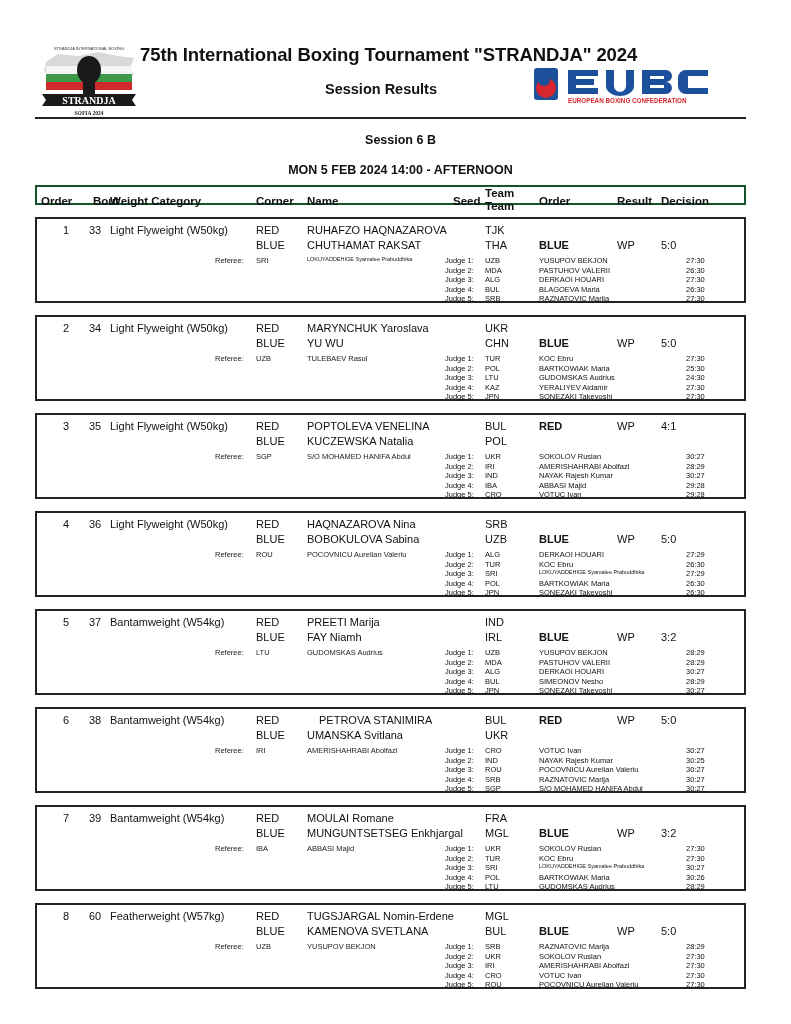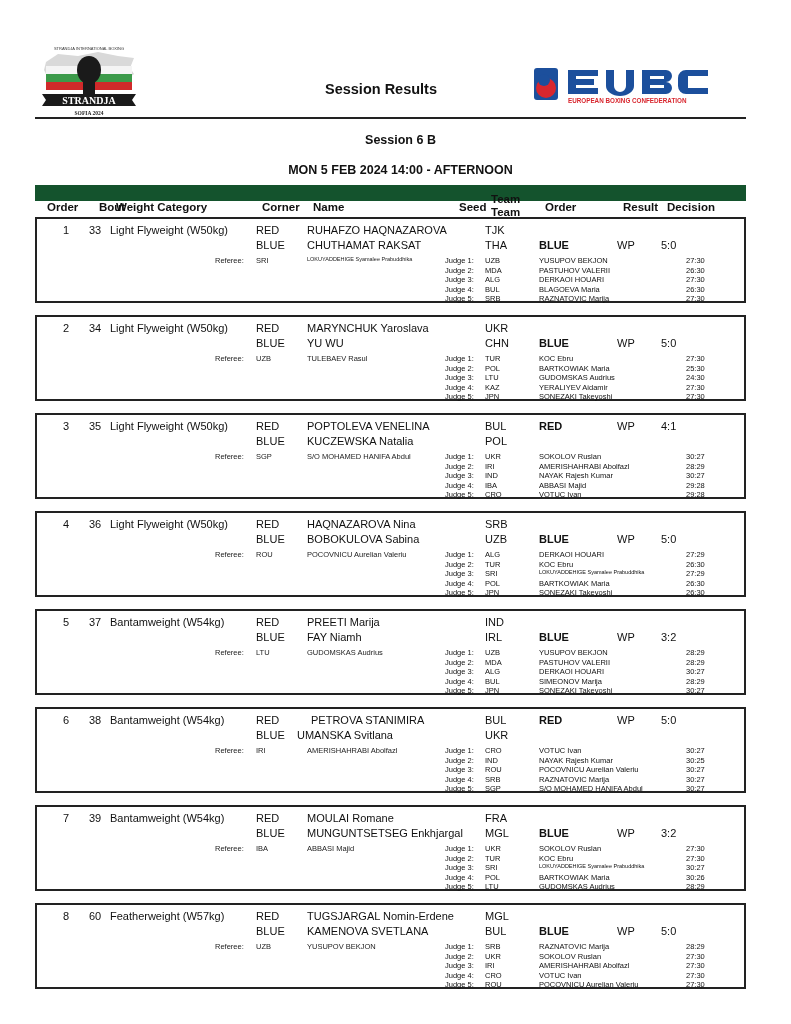--- a/index.html
+++ b/index.html
@@ -10,21 +10,21 @@
   .logo-strandja { position: absolute; left: 38px; top: 44px; width: 102px; height: 74px; }
   .title { position: absolute; left: 140px; top: 44px; font-size: 18.5px; font-weight: bold; letter-spacing: -0.1px; white-space: nowrap; }
   .subtitle { position: absolute; left: 325px; top: 81px; font-size: 14.5px; font-weight: bold; white-space: nowrap; }
   .logo-eubc { position: absolute; left: 532px; top: 66px; width: 206px; height: 40px; }
   .header-rule { position: absolute; left: 35px; top: 117px; width: 711px; height: 2px; background: #222; }
 
   .session { position: absolute; left: 0; width: 791px; text-align: center; font-weight: bold; font-size: 12.5px; }
   .session.s1 { top: 133px; left: 5px; }
   .session.s2 { top: 163px; left: 5px; }
 
-  .colhead { position: absolute; left: 35px; top: 185px; width: 711px; height: 14px; border: 8px solid #14532d; font-size: 11.5px; font-weight: bold; }
+  .colhead { position: absolute; left: 35px; top: 185px; width: 711px; height: 20px; border: 2px solid #14532d; font-size: 11.5px; font-weight: bold; }
   .colhead span { position: absolute; top: 8px; white-space: nowrap; }
   .colhead .team { top: 0px; line-height: 13px; }
 
   .bout { position: absolute; left: 35px; width: 711px; height: 86px; border: 2px solid #222; font-size: 11px; }
   .bout .c { position: absolute; white-space: nowrap; }
   .bout .r1 { top: 5px; }
   .bout .r2 { top: 20px; }
   .bout .win { font-weight: bold; }
   .bout .sm { font-size: 7.5px; color: #222; }
   .bout .tiny { font-size: 5.5px; }
@@ -41,20 +41,21 @@
     <rect x="8" y="30" width="86" height="8" fill="#3c9a4a"></rect>
     <rect x="8" y="38" width="86" height="8" fill="#d02a2a"></rect>
     <ellipse cx="51" cy="26" rx="12" ry="14" fill="#1a1a1a"></ellipse>
     <rect x="45" y="36" width="12" height="16" fill="#1a1a1a"></rect>
     <text x="51" y="6" font-size="4" text-anchor="middle" fill="#333" font-family="Liberation Sans, sans-serif">STRANDJA INTERNATIONAL BOXING</text>
     <polygon points="4,50 98,50 94,56 98,62 4,62 8,56" fill="#1a1a1a"></polygon>
     <text x="51" y="60" font-size="10" font-weight="bold" text-anchor="middle" fill="#fff" font-family="Liberation Serif, serif">STRANDJA</text>
     <text x="51" y="71" font-size="5.5" font-weight="bold" text-anchor="middle" fill="#222" font-family="Liberation Serif, serif">SOFIA 2024</text>
   </svg>
 
+  <div class="title">75th International Boxing Tournament "STRANDJA" 2024</div>
   <div class="subtitle">Session Results</div>
 
   <svg class="logo-eubc" viewBox="0 0 206 40">
     <rect x="2" y="2" width="24" height="32" rx="3" fill="#1c4f9c"></rect>
     <circle cx="14" cy="22" r="10" fill="#d8262e"></circle>
     <circle cx="12" cy="14" r="6" fill="#1c4f9c"></circle>
     <rect x="36" y="4" width="8" height="24" fill="#1c4f9c"></rect>
     <rect x="36" y="4" width="30" height="6" fill="#1c4f9c"></rect>
     <rect x="36" y="13" width="26" height="6" fill="#1c4f9c"></rect>
     <rect x="36" y="22" width="30" height="6" fill="#1c4f9c"></rect>
@@ -314,39 +315,39 @@
         </div>
         <div class="jrow" style="top: 56.2px;">
           <span style="left: 408px;">Judge 3:</span>
           <span style="left: 448px;">ALG</span>
           <span style="left: 502px;">DERKAOI HOUARI</span>
           <span style="left: 649px;">30:27</span>
         </div>
         <div class="jrow" style="top: 65.8px;">
           <span style="left: 408px;">Judge 4:</span>
           <span style="left: 448px;">BUL</span>
-          <span style="left: 502px;">SIMEONOV Marija</span>
+          <span style="left: 502px;">SIMEONOV Nesho</span>
           <span style="left: 649px;">28:29</span>
         </div>
         <div class="jrow" style="top: 75.4px;">
           <span style="left: 408px;">Judge 5:</span>
           <span style="left: 448px;">JPN</span>
           <span style="left: 502px;">SONEZAKI Takeyoshi</span>
           <span style="left: 649px;">30:27</span>
         </div>
       </div>
   </div>
     <div class="bout" style="top: 707px;">
     <span class="c r1" style="left:26px">6</span>
     <span class="c r1" style="left:52px">38</span>
     <span class="c r1" style="left:73px">Bantamweight (W54kg)</span>
     <span class="c r1" style="left:219px">RED</span>
     <span class="c r2" style="left:219px">BLUE</span>
-    <span class="c r1" style="left:274px">PETROVA STANIMIRA</span>
-    <span class="c r2" style="left:260px">UMANSKA Svitlana</span>
+    <span class="c r1" style="left:282px">PETROVA STANIMIRA</span>
+    <span class="c r2" style="left:270px">UMANSKA Svitlana</span>
     <span class="c r1" style="left:448px">BUL</span>
     <span class="c r2" style="left:448px">UKR</span>
     <span class="c win r1" style="left:502px">RED</span>
     <span class="c r1" style="left:580px">WP</span>
     <span class="c r1" style="left:624px">5:0</span>
     <span class="c sm" style="left:178px;top:37px">Referee:</span>
     <span class="c sm" style="left:219px;top:37px">IRI</span>
     <span class="c sm ref-name" style="left:270px;top:37px">AMERISHAHRABI Abolfazl</span>
     <div class="judges">
         <div class="jrow" style="top: 37px;">

